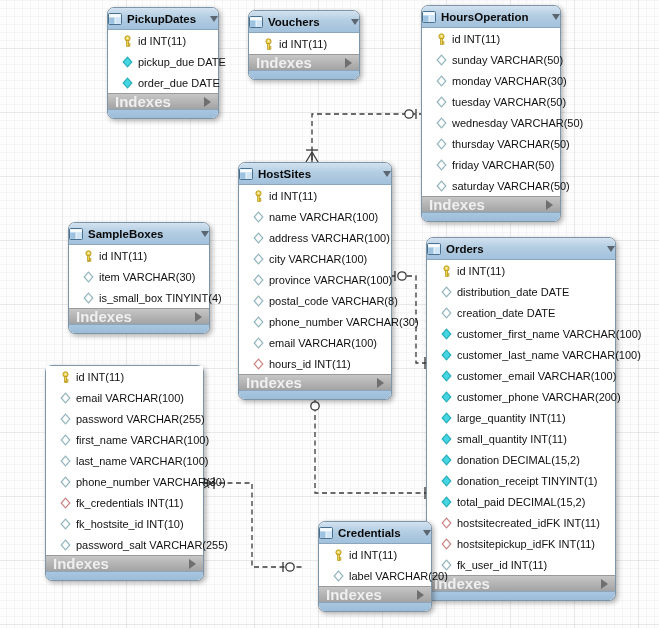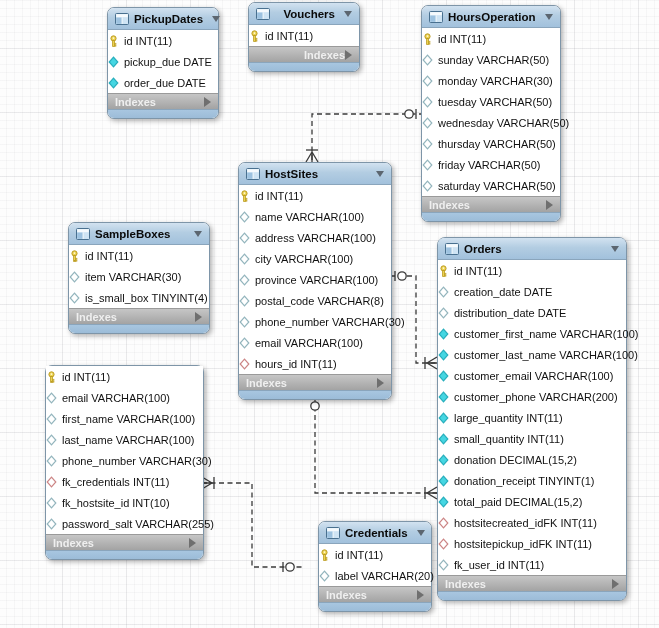--- a/index.html
+++ b/index.html
@@ -17,38 +17,38 @@
   }
   .db-table{
     position:absolute;
     background:#ffffff;
     border:1px solid #7e95a8;
     border-radius:7px;
     box-shadow:2px 2px 5px rgba(0,0,0,0.30);
     font-size:11px;color:#111;
   }
   .tbl-header{
-    height:21px;display:flex;align-items:center;gap:5px;padding:0 7px;
+    height:21px;display:flex;align-items:center;gap:5px;padding:0 0;
     background:linear-gradient(to bottom,#d2e2f0 0%,#b3cde2 45%,#a2c1dc 100%);
     border-bottom:1px solid #8aa5bc;
     border-radius:6px 6px 0 0;
   }
   .tbl-title{font-weight:bold;font-size:11.5px;flex:1;white-space:nowrap;color:#0a0a0a;}
   .collapse-arrow{
     width:0;height:0;border-left:4.5px solid transparent;border-right:4.5px solid transparent;
     border-top:6px solid #5c6670;margin-left:4px;cursor:pointer;
   }
   .tbl-icon{flex:0 0 auto;display:block;}
-  .tbl-row{height:21px;display:flex;align-items:center;gap:5px;padding:0 0;background:#fff;white-space:nowrap;}
+  .tbl-row{height:21px;display:flex;align-items:center;gap:5px;padding:0 14px;background:#fff;white-space:nowrap;}
   .tbl-row .col-label{white-space:nowrap;}
   .col-icon{flex:0 0 auto;display:block;}
   .tbl-indexes{
     height:15px;display:flex;align-items:center;padding:0 7px;
     background:linear-gradient(to bottom,#c6c6c6,#a3a3a3);
-    color:#efefef;font-size:11px;font-weight:bold;
+    color:#efefef;font-size:15px;font-weight:bold;
     border-top:1px solid #9a9a9a;
   }
   .tbl-indexes .idx-label{flex:1;}
   .expand-arrow{
     width:0;height:0;border-top:5px solid transparent;border-bottom:5px solid transparent;
     border-left:7px solid #6f6f6f;cursor:pointer;
   }
   .tbl-bottom{
     height:8px;background:linear-gradient(to bottom,#a8c6e0,#9cbcd8);
     border-top:1px solid #8aa5bc;border-radius:0 0 6px 6px;
@@ -125,21 +125,21 @@
           <path d="M5.5 1.2 L9.8 6 L5.5 10.8 L1.2 6 Z" fill="#45d6e2" stroke="#28aebc" stroke-width="1.2"></path>
         </svg>
         <span class="col-label">order_due DATE</span>
       </div>
       <div class="tbl-indexes">
         <span class="idx-label">Indexes</span>
         <span class="expand-arrow"></span>
       </div>
       <div class="tbl-bottom"></div>
     </div>
-    <div class="db-table" style="left: 248px; top: 2px; width: 110px; text-align: right;">
+    <div class="db-table" style="left: 248px; top: 10px; width: 110px;">
       <div class="tbl-header">
         <svg width="14" height="12" viewBox="0 0 14 12" class="tbl-icon">
           <rect x="0.5" y="0.5" width="13" height="11" rx="1" fill="#cfe4f4" stroke="#49708f" stroke-width="1"></rect>
           <rect x="1.2" y="1.2" width="11.6" height="3" fill="#f6fafd"></rect>
           <rect x="1.2" y="4.6" width="5.4" height="6.2" fill="#9dc2e0"></rect>
           <line x1="7.2" y1="4.4" x2="7.2" y2="11" stroke="#f6fafd" stroke-width="0.8"></line>
         </svg>
         <span class="tbl-title">Vouchers</span>
         <span class="collapse-arrow"></span>
       </div>
@@ -356,20 +356,26 @@
       <div class="tbl-row">
         <svg width="11" height="12" viewBox="0 0 11 12" class="col-icon">
           <path d="M5.5 1.2 L9.8 6 L5.5 10.8 L1.2 6 Z" fill="#ffffff" stroke="#93b5bd" stroke-width="1.2"></path>
         </svg>
         <span class="col-label">email VARCHAR(100)</span>
       </div>
       <div class="tbl-row">
         <svg width="11" height="12" viewBox="0 0 11 12" class="col-icon">
           <path d="M5.5 1.2 L9.8 6 L5.5 10.8 L1.2 6 Z" fill="#ffffff" stroke="#93b5bd" stroke-width="1.2"></path>
         </svg>
+        <span class="col-label">password VARCHAR(255)</span>
+      </div>
+      <div class="tbl-row">
+        <svg width="11" height="12" viewBox="0 0 11 12" class="col-icon">
+          <path d="M5.5 1.2 L9.8 6 L5.5 10.8 L1.2 6 Z" fill="#ffffff" stroke="#93b5bd" stroke-width="1.2"></path>
+        </svg>
         <span class="col-label">first_name VARCHAR(100)</span>
       </div>
       <div class="tbl-row">
         <svg width="11" height="12" viewBox="0 0 11 12" class="col-icon">
           <path d="M5.5 1.2 L9.8 6 L5.5 10.8 L1.2 6 Z" fill="#ffffff" stroke="#93b5bd" stroke-width="1.2"></path>
         </svg>
         <span class="col-label">last_name VARCHAR(100)</span>
       </div>
       <div class="tbl-row">
         <svg width="11" height="12" viewBox="0 0 11 12" class="col-icon">
@@ -394,21 +400,21 @@
           <path d="M5.5 1.2 L9.8 6 L5.5 10.8 L1.2 6 Z" fill="#ffffff" stroke="#93b5bd" stroke-width="1.2"></path>
         </svg>
         <span class="col-label">password_salt VARCHAR(255)</span>
       </div>
       <div class="tbl-indexes">
         <span class="idx-label">Indexes</span>
         <span class="expand-arrow"></span>
       </div>
       <div class="tbl-bottom"></div>
     </div>
-    <div class="db-table" style="left: 437px; top: 237px; width: 188px; border-radius: 8px;">
+    <div class="db-table" style="left: 426px; top: 237px; width: 188px;">
       <div class="tbl-header">
         <svg width="14" height="12" viewBox="0 0 14 12" class="tbl-icon">
           <rect x="0.5" y="0.5" width="13" height="11" rx="1" fill="#cfe4f4" stroke="#49708f" stroke-width="1"></rect>
           <rect x="1.2" y="1.2" width="11.6" height="3" fill="#f6fafd"></rect>
           <rect x="1.2" y="4.6" width="5.4" height="6.2" fill="#9dc2e0"></rect>
           <line x1="7.2" y1="4.4" x2="7.2" y2="11" stroke="#f6fafd" stroke-width="0.8"></line>
         </svg>
         <span class="tbl-title">Orders</span>
         <span class="collapse-arrow"></span>
       </div>
@@ -419,27 +425,27 @@
           <rect x="4.6" y="5.4" width="1.9" height="6" fill="#edd34f" stroke="#bb9c25" stroke-width="0.8"></rect>
           <rect x="6.3" y="8.2" width="1.7" height="1.1" fill="#edd34f" stroke="#bb9c25" stroke-width="0.6"></rect>
           <rect x="6.3" y="10.1" width="1.7" height="1.1" fill="#edd34f" stroke="#bb9c25" stroke-width="0.6"></rect>
         </svg>
         <span class="col-label">id INT(11)</span>
       </div>
       <div class="tbl-row">
         <svg width="11" height="12" viewBox="0 0 11 12" class="col-icon">
           <path d="M5.5 1.2 L9.8 6 L5.5 10.8 L1.2 6 Z" fill="#ffffff" stroke="#93b5bd" stroke-width="1.2"></path>
         </svg>
+        <span class="col-label">distribution_date DATE</span>
+      </div>
+      <div class="tbl-row">
+        <svg width="11" height="12" viewBox="0 0 11 12" class="col-icon">
+          <path d="M5.5 1.2 L9.8 6 L5.5 10.8 L1.2 6 Z" fill="#ffffff" stroke="#93b5bd" stroke-width="1.2"></path>
+        </svg>
         <span class="col-label">creation_date DATE</span>
-      </div>
-      <div class="tbl-row">
-        <svg width="11" height="12" viewBox="0 0 11 12" class="col-icon">
-          <path d="M5.5 1.2 L9.8 6 L5.5 10.8 L1.2 6 Z" fill="#ffffff" stroke="#93b5bd" stroke-width="1.2"></path>
-        </svg>
-        <span class="col-label">distribution_date DATE</span>
       </div>
       <div class="tbl-row">
         <svg width="11" height="12" viewBox="0 0 11 12" class="col-icon">
           <path d="M5.5 1.2 L9.8 6 L5.5 10.8 L1.2 6 Z" fill="#45d6e2" stroke="#28aebc" stroke-width="1.2"></path>
         </svg>
         <span class="col-label">customer_first_name VARCHAR(100)</span>
       </div>
       <div class="tbl-row">
         <svg width="11" height="12" viewBox="0 0 11 12" class="col-icon">
           <path d="M5.5 1.2 L9.8 6 L5.5 10.8 L1.2 6 Z" fill="#45d6e2" stroke="#28aebc" stroke-width="1.2"></path>

